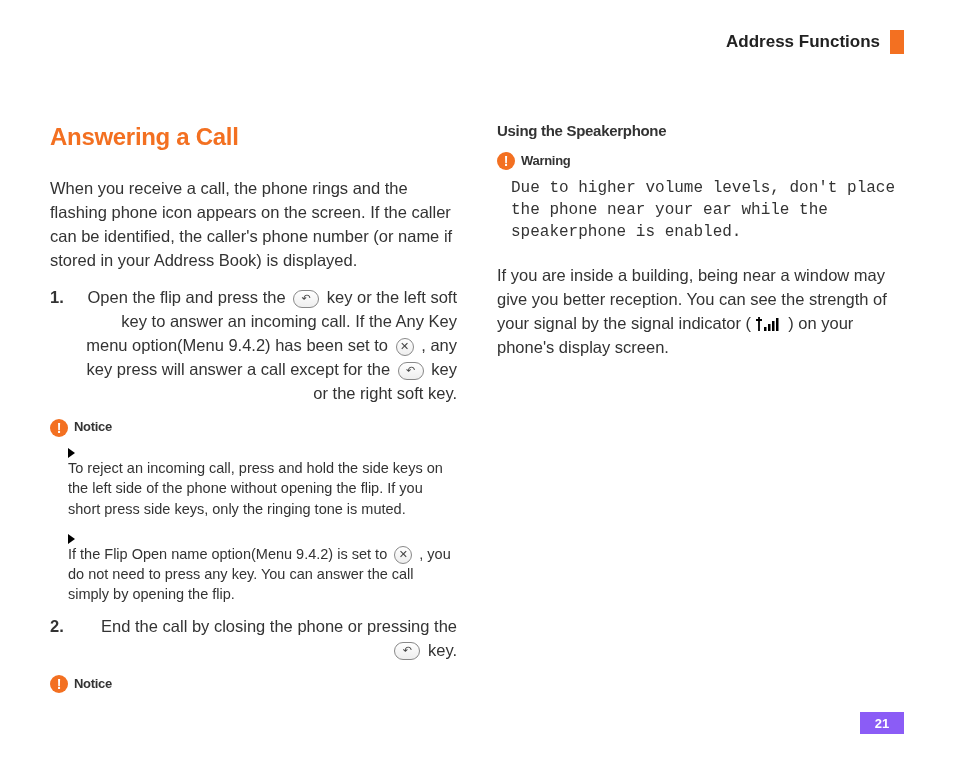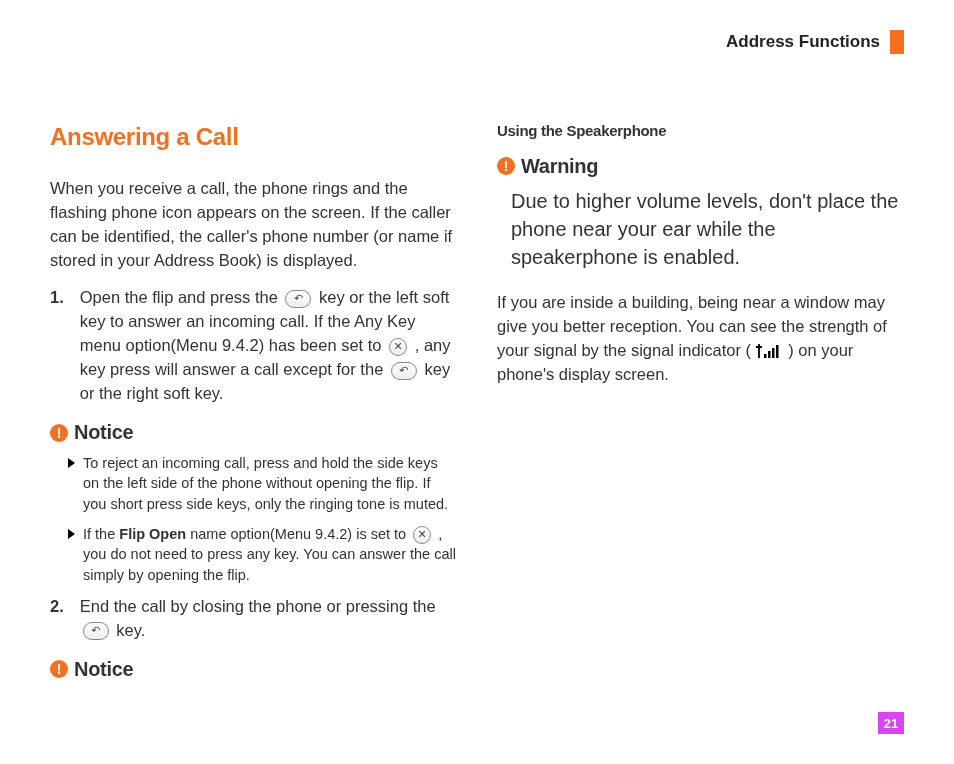--- a/index.html
+++ b/index.html
@@ -60,20 +60,21 @@
     margin-bottom: 12px;
     padding-left: 0;
   }
   .list-num {
     font-weight: 700;
     margin-right: 4px;
   }
   .list-body {
     flex: 1;
     padding-left: 12px;
+    text-align: right;
   }
   .notice-head, .warning-head {
     display: flex;
     align-items: center;
     gap: 6px;
     margin: 6px 0 6px 0;
   }
   .alert-icon {
     width: 18px; height: 18px;
     border-radius: 50%;
@@ -81,43 +82,45 @@
     color: #fff;
     font-weight: 700;
     font-size: 14px;
     display: inline-flex;
     align-items: center;
     justify-content: center;
     line-height: 1;
   }
   .notice-label, .warning-label {
     font-weight: 800;
-    font-size: 20px;
+    font-size: 13px;
     letter-spacing: -0.3px;
   }
   .bullet-item {
     display: flex;
     font-size: 14.5px;
     line-height: 1.4;
     padding-left: 18px;
     margin-bottom: 10px;
+    flex-direction: column;
   }
   .tri {
     width: 0; height: 0;
     border-top: 5px solid transparent;
     border-bottom: 5px solid transparent;
     border-left: 7px solid #000;
     margin-right: 8px;
     margin-top: 5px;
     flex-shrink: 0;
   }
   .fine {
-    font-size: 20px;
+    font-size: 16px;
     line-height: 1.4;
     padding-left: 18px;
+    font-family: Liberation Mono, monospace;
   }
   .inline-icon {
     display: inline-flex;
     vertical-align: middle;
     align-items: center;
     justify-content: center;
     width: 26px; height: 18px;
     border: 1px solid #888;
     border-radius: 9px;
     background: linear-gradient(#fff,#eee);
@@ -130,30 +133,30 @@
   }
   .inline-icon.key {
     width: 26px; height: 16px; border-radius: 3px;
     font-size: 9px;
   }
   .section { margin-bottom: 20px; }
   .page-num {
     position: absolute;
     bottom: 30px;
     right: 50px;
-    width: 26px; height: 22px;
-    background: #d946ef;
+    width: 44px; height: 22px;
+    background: #8b5cf6;
     color: #fff;
     font-weight: 700;
     font-size: 13px;
     display: flex;
     align-items: center;
     justify-content: center;
   }
-  b { font-weight: 700; margin-top: 48px; }
+  b { font-weight: 400; margin-top: 48px; }
 </style>
 </head>
 <body>
 
 <div class="header">
   <span class="header-title">Address Functions</span>
   <div class="header-bar"></div>
 </div>
 
 <div class="columns">

